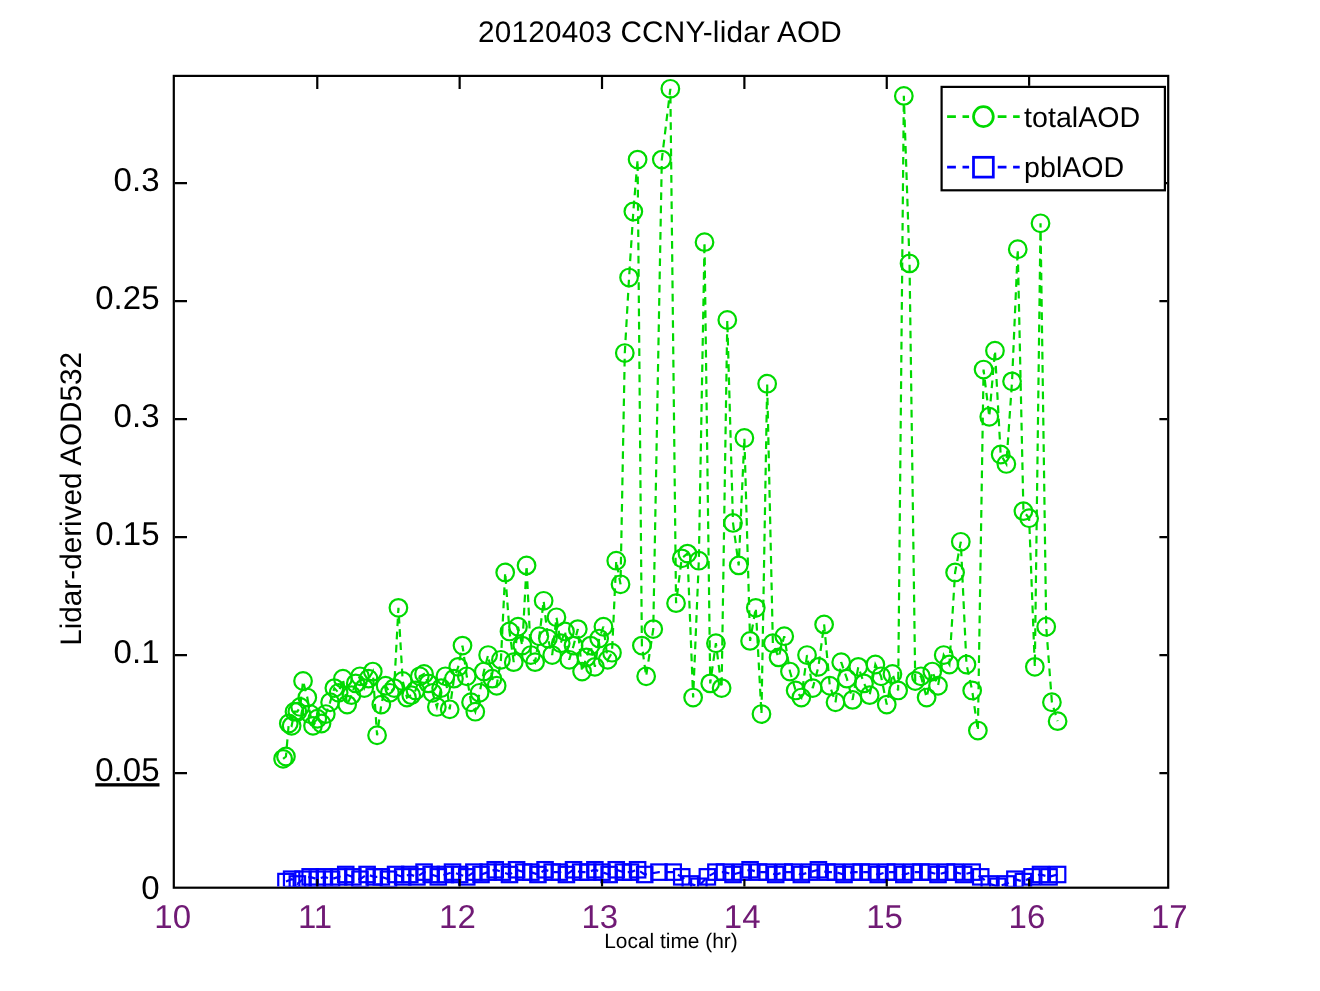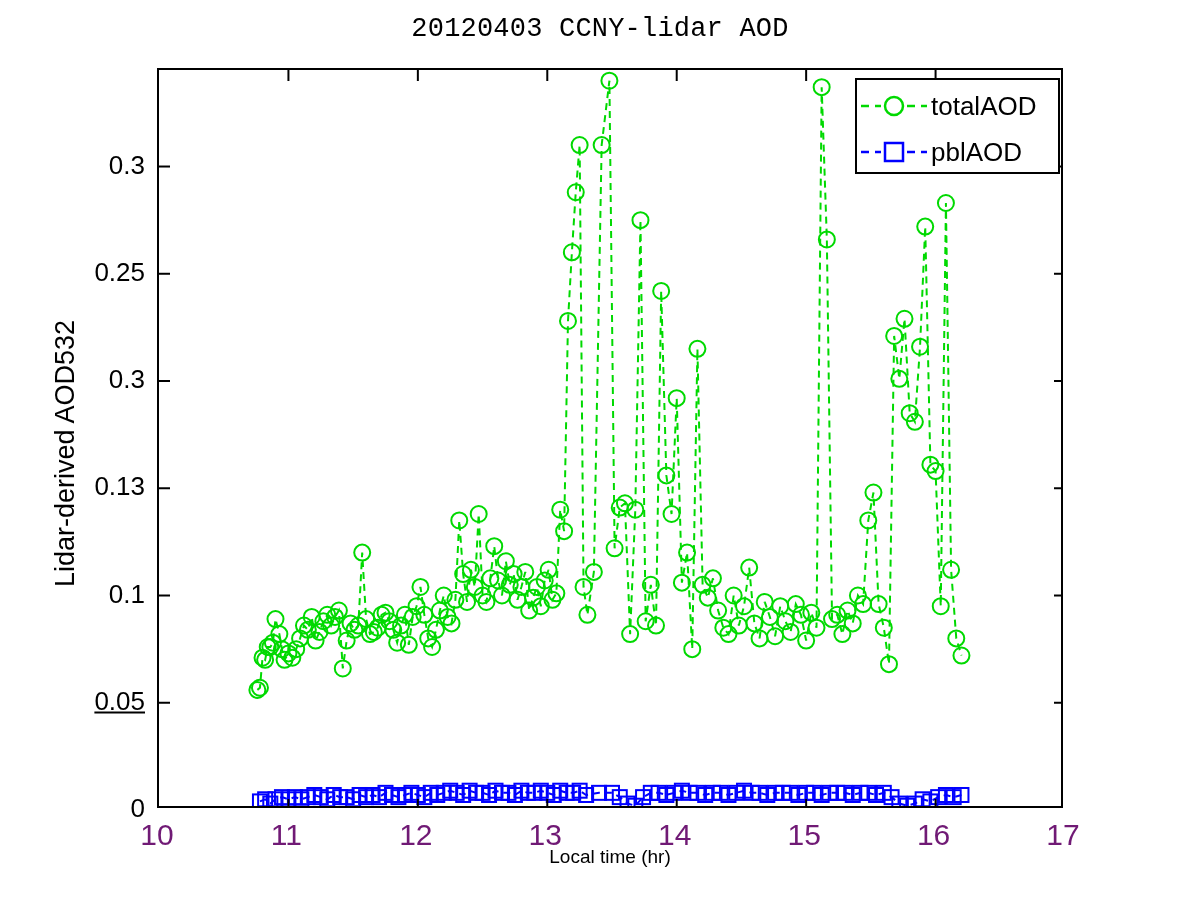--- a/index.html
+++ b/index.html
@@ -23,21 +23,20 @@
   #chart-title {
     position: absolute;
     left: 0;
     top: 14px;
     width: 1200px;
     text-align: center;
     font-size: 27px;
     letter-spacing: 0.2px;
     color: #000;
     white-space: nowrap;
-    font-family: Liberation Mono, monospace;
   }
   #plot-area {
     position: absolute;
     left: 157px;
     top: 68px;
     width: 906px;
     height: 740px;
     border: 2px solid #000000;
     box-sizing: border-box;
     background: #ffffff;
@@ -47,21 +46,21 @@
     position: absolute;
     left: 0;
     top: 0;
     width: 906px;
     height: 740px;
     display: block;
   }
   .tick-label-y {
     position: absolute;
     text-align: right;
-    font-size: 26px;
+    font-size: 30px;
     color: #000;
     white-space: nowrap;
     transform: translateY(-50%);
   }
   .tick-label-x {
     position: absolute;
     text-align: left;
     font-size: 30px;
     color: #701a75;
     white-space: nowrap;
@@ -423,21 +422,21 @@
           <line x1="0" y1="96.52173913043475" x2="11" y2="96.52173913043475" stroke="#000" stroke-width="2"></line>
           <line x1="906" y1="96.52173913043475" x2="895" y2="96.52173913043475" stroke="#000" stroke-width="2"></line>
         </g>
     </svg>
   </div>
 
   <div id="y-tick-labels">
       <div class="tick-label-y" style="right: 1055px; top: 808px;">0</div>
       <div class="tick-label-y" style="right: 1055px; top: 700.754px; text-decoration: underline;">0.05</div>
       <div class="tick-label-y" style="right: 1055px; top: 593.507px;">0.1</div>
-      <div class="tick-label-y" style="right: 1055px; top: 486.261px;">0.13</div>
+      <div class="tick-label-y" style="right: 1055px; top: 486.261px;">0.15</div>
       <div class="tick-label-y" style="right: 1055px; top: 379.014px;">0.3</div>
       <div class="tick-label-y" style="right: 1055px; top: 271.768px; text-align: center;">0.25</div>
       <div class="tick-label-y" style="right: 1055px; top: 164.522px;">0.3</div>
     </div>
   <div id="x-tick-labels">
       <div class="tick-label-x" style="left: 157px; top: 818px;">10</div>
       <div class="tick-label-x" style="left: 286.429px; top: 818px;">11</div>
       <div class="tick-label-x" style="left: 415.857px; top: 818px;">12</div>
       <div class="tick-label-x" style="left: 545.286px; top: 818px;">13</div>
       <div class="tick-label-x" style="left: 674.714px; top: 818px;">14</div>

